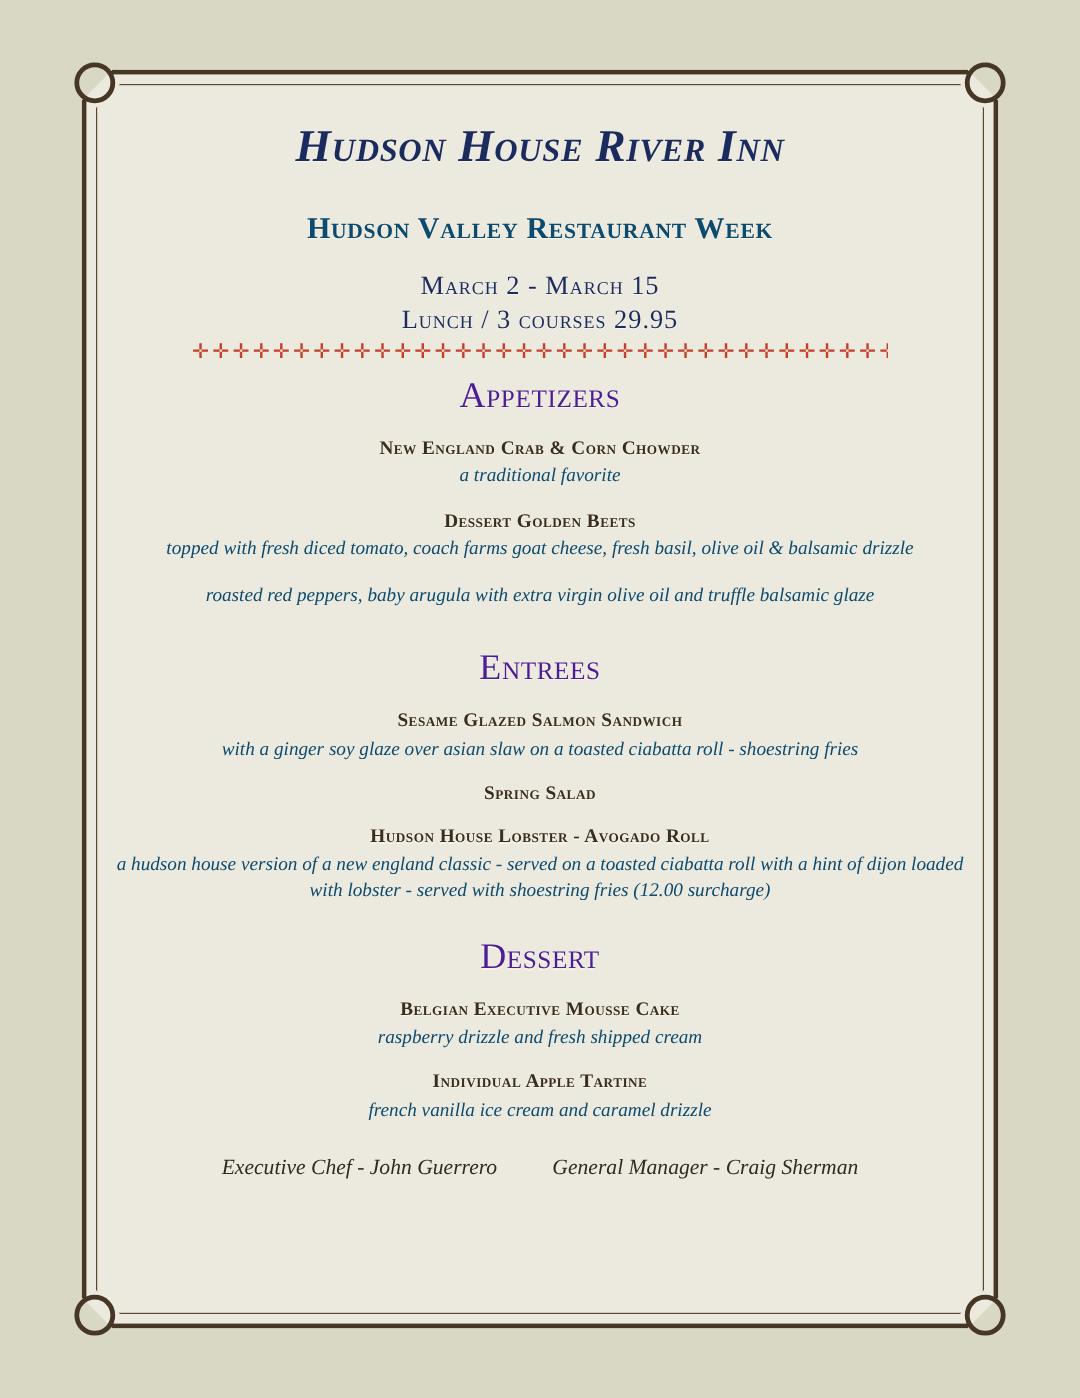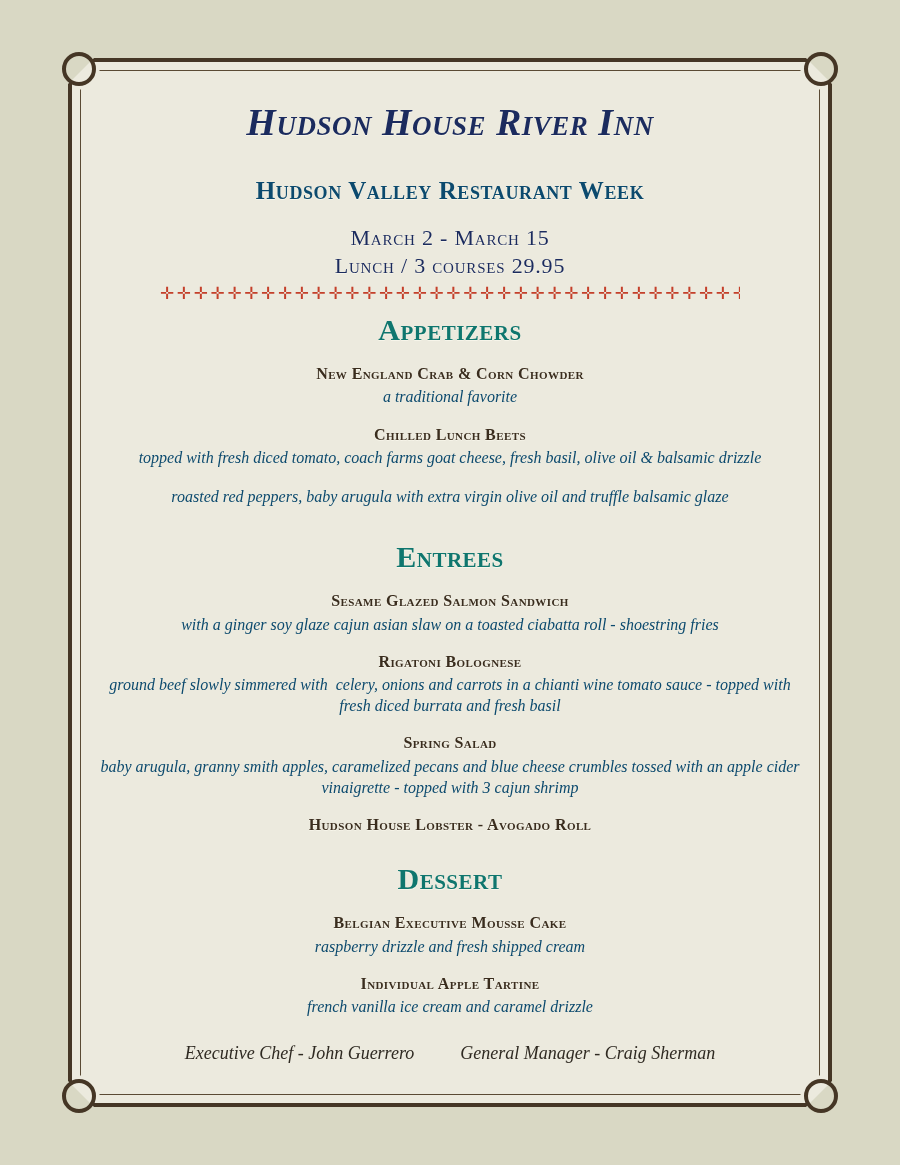--- a/index.html
+++ b/index.html
@@ -109,24 +109,24 @@
     letter-spacing: 2.6px;
     font-family: "DejaVu Sans", sans-serif;
     font-weight: bold;
     white-space: nowrap;
     overflow: hidden;
     text-align: center;
   }
 
   .section-head {
     font-size: 30px;
-    font-weight: bold;
+    font-weight: normal;
     font-variant: small-caps;
     letter-spacing: 0.5px;
-    color: #0f766e;
+    color: #4c1d95;
     margin: 12px 0 0 0;
     text-shadow: 0 1px 0 #f7f5ea;
   }
   .section-appetizers { margin-top: 12px; }
   .section-entrees   { margin-top: 33px; }
   .section-dessert   { margin-top: 28px; }
 
   .dish {
     margin-top: 18px;
   }
@@ -182,43 +182,39 @@
 
     <div class="divider">✛✛✛✛✛✛✛✛✛✛✛✛✛✛✛✛✛✛✛✛✛✛✛✛✛✛✛✛✛✛✛✛✛✛✛✛✛</div>
 
     <h3 class="section-head section-appetizers">Appetizers</h3>
 
     <div class="dish">
       <div class="dish-name">New England Crab &amp; Corn Chowder</div>
       <div class="dish-desc">a traditional favorite</div>
     </div>
     <div class="dish">
-      <div class="dish-name">Chilled Lunch Beets</div>
+      <div class="dish-name">Dessert Golden Beets</div>
       <div class="dish-desc">topped with fresh diced tomato, coach farms goat cheese, fresh basil, olive oil &amp; balsamic drizzle</div>
     </div>
     <div class="dish">
       <div class="dish-desc">roasted red peppers, baby arugula with extra virgin olive oil and truffle balsamic glaze</div>
     </div>
 
     <h3 class="section-head section-entrees">Entrees</h3>
 
     <div class="dish">
       <div class="dish-name">Sesame Glazed Salmon Sandwich</div>
-      <div class="dish-desc">with a ginger soy glaze cajun asian slaw on a toasted ciabatta roll - shoestring fries</div>
-    </div>
-    <div class="dish">
-      <div class="dish-name">Rigatoni Bolognese</div>
-      <div class="dish-desc">ground beef slowly simmered with  celery, onions and carrots in a chianti wine tomato sauce - topped with fresh diced burrata and fresh basil</div>
+      <div class="dish-desc">with a ginger soy glaze over asian slaw on a toasted ciabatta roll - shoestring fries</div>
     </div>
     <div class="dish">
       <div class="dish-name">Spring Salad</div>
-      <div class="dish-desc">baby arugula, granny smith apples, caramelized pecans and blue cheese crumbles tossed with an apple cider vinaigrette - topped with 3 cajun shrimp</div>
     </div>
     <div class="dish">
       <div class="dish-name">Hudson House Lobster - Avogado Roll</div>
+      <div class="dish-desc">a hudson house version of a new england classic - served on a toasted ciabatta roll with a hint of dijon loaded with lobster - served with shoestring fries (12.00 surcharge)</div>
     </div>
 
     <h3 class="section-head section-dessert">Dessert</h3>
 
     <div class="dish">
       <div class="dish-name">Belgian Executive Mousse Cake</div>
       <div class="dish-desc">raspberry drizzle and fresh shipped cream</div>
     </div>
     <div class="dish">
       <div class="dish-name">Individual Apple Tartine</div>

